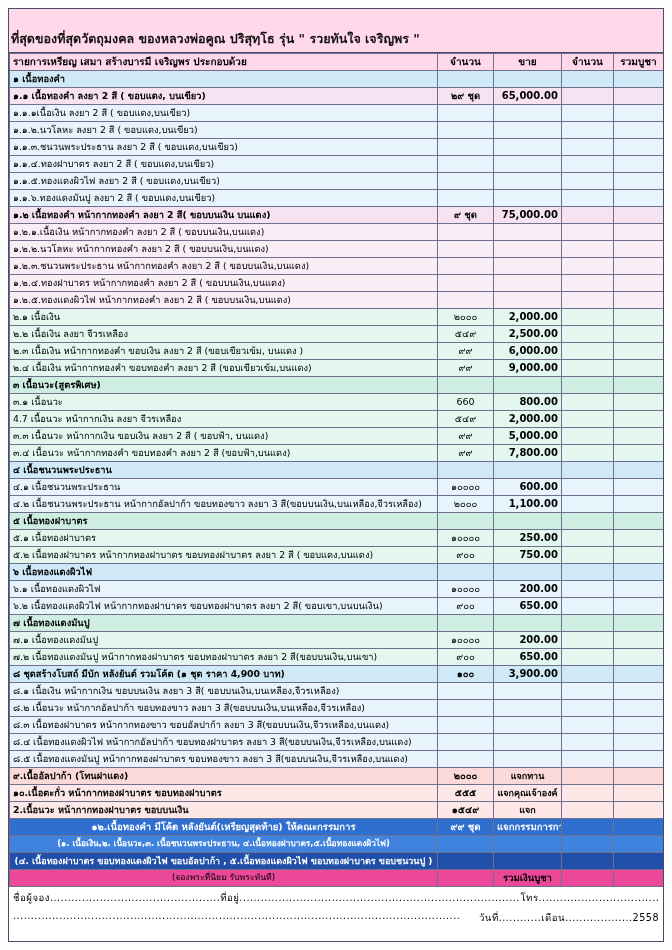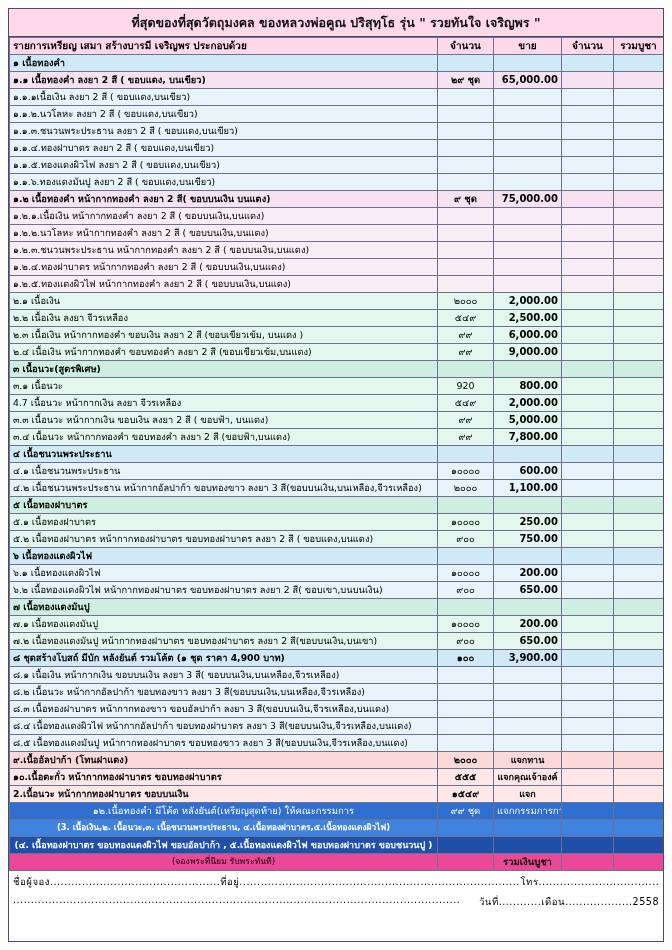--- a/index.html
+++ b/index.html
@@ -28,24 +28,23 @@
     width: 656px;
     height: 934px;
     border: 1px solid #4a4a6a;
     background: #ffffff;
     box-sizing: border-box;
     overflow: hidden;
   }
   .title-bar {
     background: #ffd9ea;
     border-bottom: 1px solid #4a4a6a;
-    text-align: center;
     font-size: 12.5px;
     font-weight: bold;
-    padding: 4px 2px 3px 2px;
+    padding: 20px 2px 3px 2px;
     color: #111;
     letter-spacing: 0px;
   }
   table.main {
     border-collapse: collapse;
     width: 100%;
     table-layout: fixed;
     font-size: 9.3px;
   }
   table.main td {
@@ -92,21 +91,21 @@
   .row-fire td   { background: #e7f4fb; }
   .sec-mun td    { background: #cdeee1; font-weight: bold; }
   .row-mun td    { background: #e3f7ef; }
   .sec-set td    { background: #cfe9f7; font-weight: bold; }
   .row-set td    { background: #e7f4fb; }
   .row-pink td   { background: #fbd9d9; font-weight: bold; }
   .row-pink2 td  { background: #fde7e7; font-weight: bold; margin-top: 27px; }
   .row-blue-strong td {
     background: #2f6fd0;
     color: #ffffff;
-    font-weight: normal;
+    font-weight: bold;
     text-align: center;
     font-size: 9.5px;
   }
   .row-blue-mid td {
     background: #3f83df;
     color: #ffffff;
     font-weight: bold;
     text-align: center;
     font-size: 8.4px;
   }
@@ -284,21 +283,21 @@
           </tr>
           <tr class="sec-nawa">
             <td>๓ เนื้อนวะ(สูตรพิเศษ)</td>
             <td class="qty"></td>
             <td class="price"></td>
             <td></td>
             <td></td>
           </tr>
           <tr class="row-nawa">
             <td class="ind1">๓.๑ เนื้อนวะ</td>
-            <td class="qty">920</td>
+            <td class="qty">660</td>
             <td class="price">800.00</td>
             <td></td>
             <td></td>
           </tr>
           <tr class="row-nawa">
             <td class="ind1">4.7 เนื้อนวะ  หน้ากากเงิน  ลงยา จีวรเหลือง</td>
             <td class="qty">๕๔๙</td>
             <td class="price">2,000.00</td>
             <td></td>
             <td></td>
@@ -465,21 +464,21 @@
             <td></td>
           </tr>
           <tr class="row-blue-strong">
             <td>๑๒.เนื้อทองคำ มีโค้ต หลังยันต์(เหรียญสุดท้าย) ให้คณะกรรมการ</td>
             <td class="qty">๙๙ ชุด</td>
             <td class="note-cell">แจกกรรมการการดำเนินงาน</td>
             <td></td>
             <td></td>
           </tr>
           <tr class="row-blue-mid">
-            <td>(3. เนื้อเงิน,๒. เนื้อนวะ,๓. เนื้อชนวนพระประธาน, ๔.เนื้อทองฝาบาตร,๕.เนื้อทองแดงผิวไฟ)</td>
+            <td>(๑. เนื้อเงิน,๒. เนื้อนวะ,๓. เนื้อชนวนพระประธาน, ๔.เนื้อทองฝาบาตร,๕.เนื้อทองแดงผิวไฟ)</td>
             <td class="qty"></td>
             <td class="note-cell"></td>
             <td></td>
             <td></td>
           </tr>
           <tr class="row-blue-dark">
             <td>(๔. เนื้อทองฝาบาตร ขอบทองแดงผิวไฟ  ขอบอัลปาก้า , ๕.เนื้อทองแดงผิวไฟ ขอบทองฝาบาตร ขอบชนวนปู )</td>
             <td class="qty"></td>
             <td class="note-cell"></td>
             <td></td>

